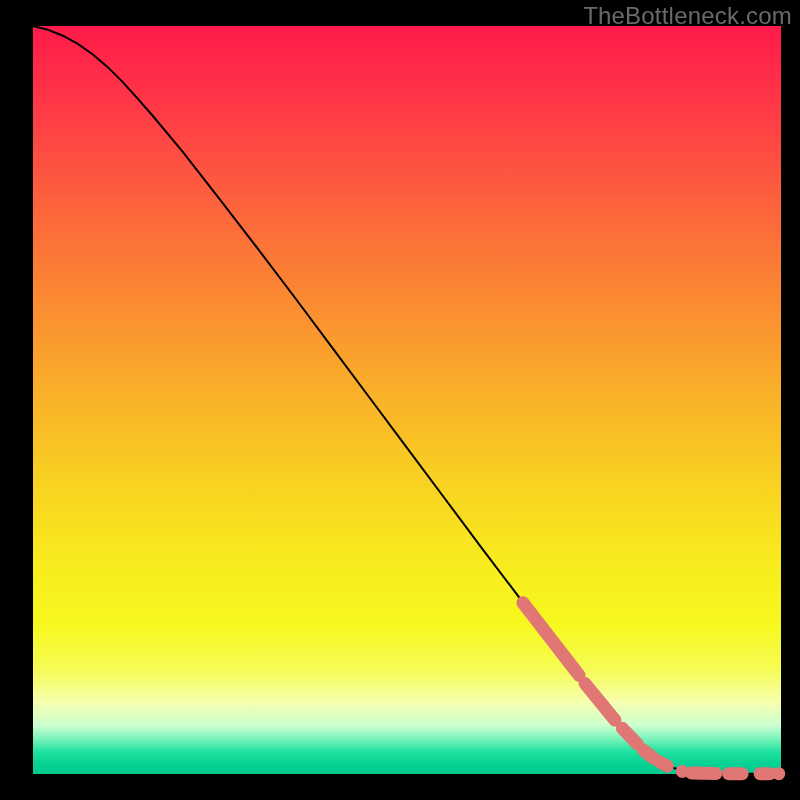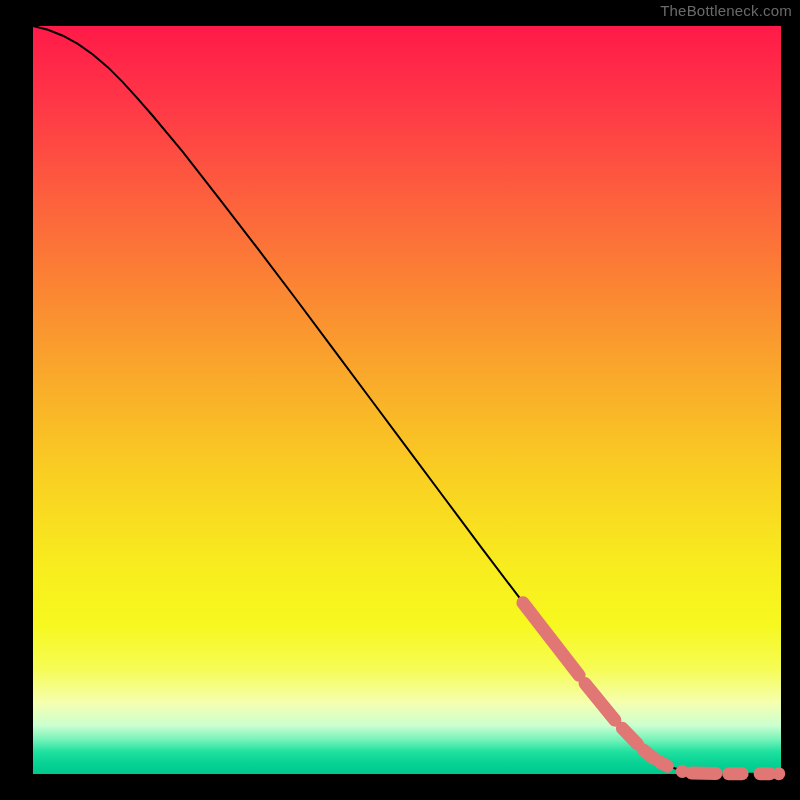--- a/index.html
+++ b/index.html
@@ -15,21 +15,21 @@
     position: relative;
     width: 800px;
     height: 800px;
     background: #000;
   }
   .watermark {
     position: absolute;
     top: 2px;
     right: 8px;
     color: #6a6a6a;
-    font-size: 15px;
+    font-size: 24px;
     font-weight: 500;
     letter-spacing: 0.2px;
     z-index: 50;
   }
   svg.plot {
     position: absolute;
     left: 0;
     top: 0;
     width: 800px;
     height: 800px;

